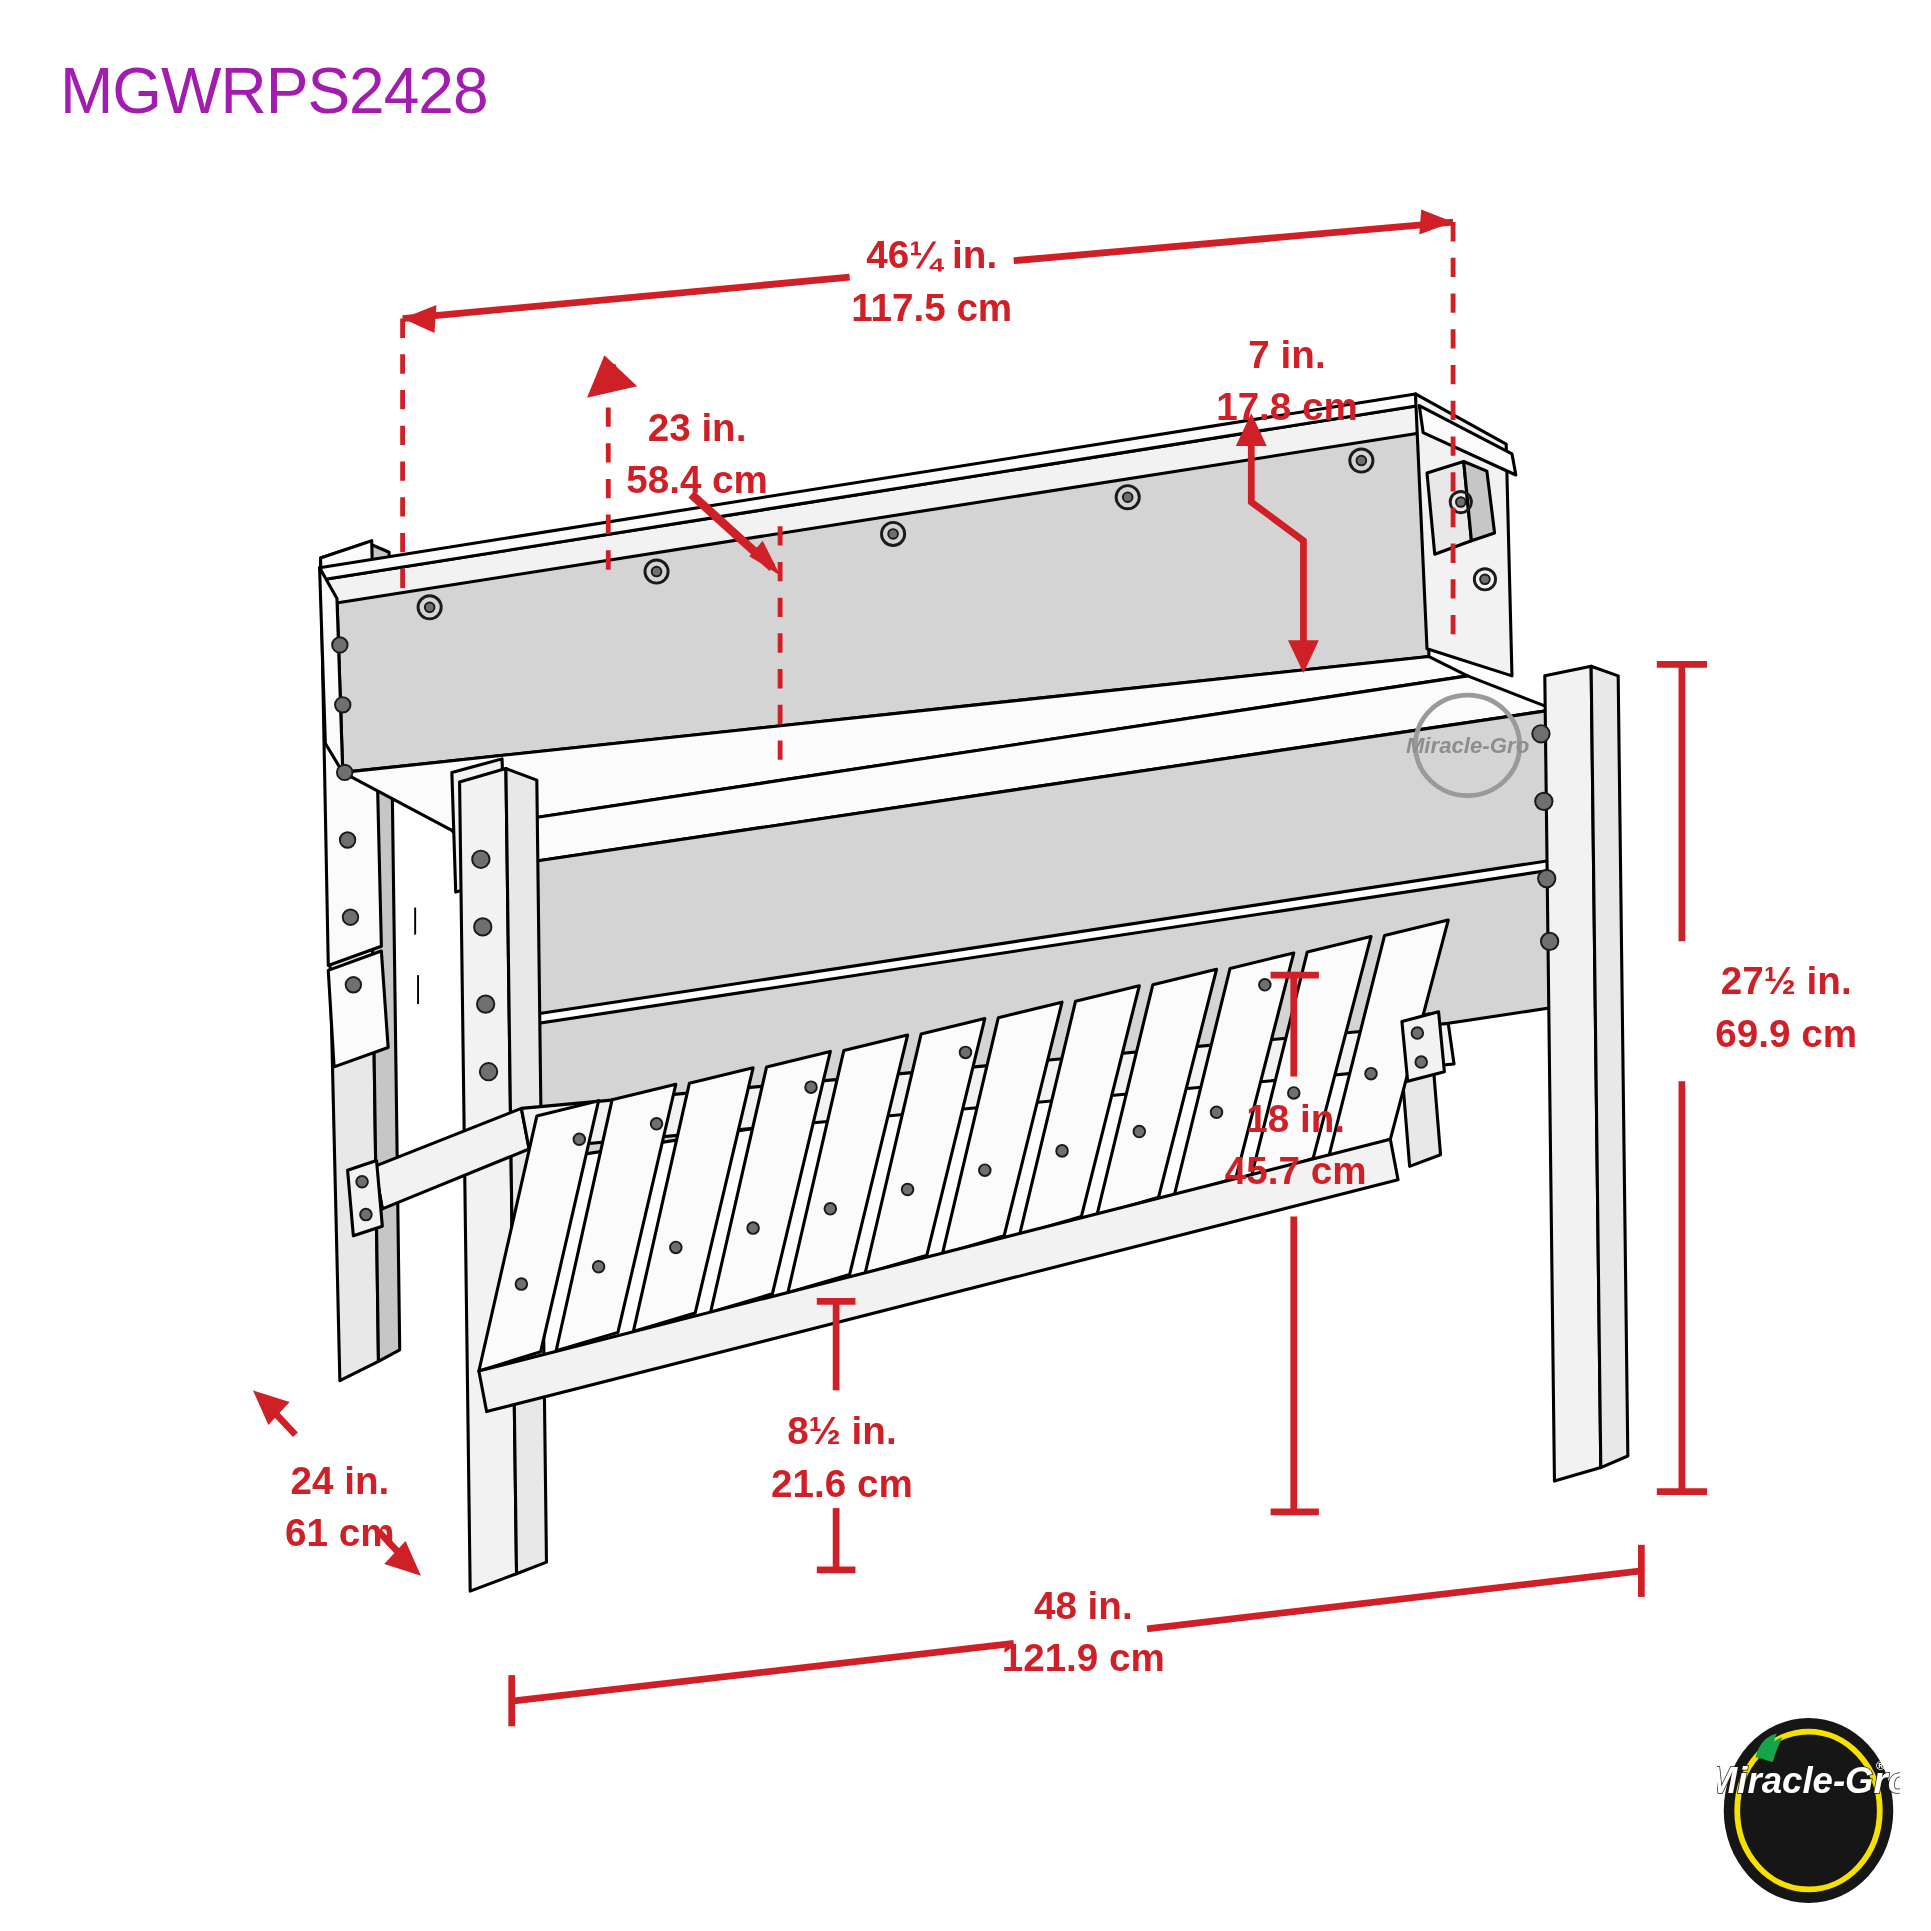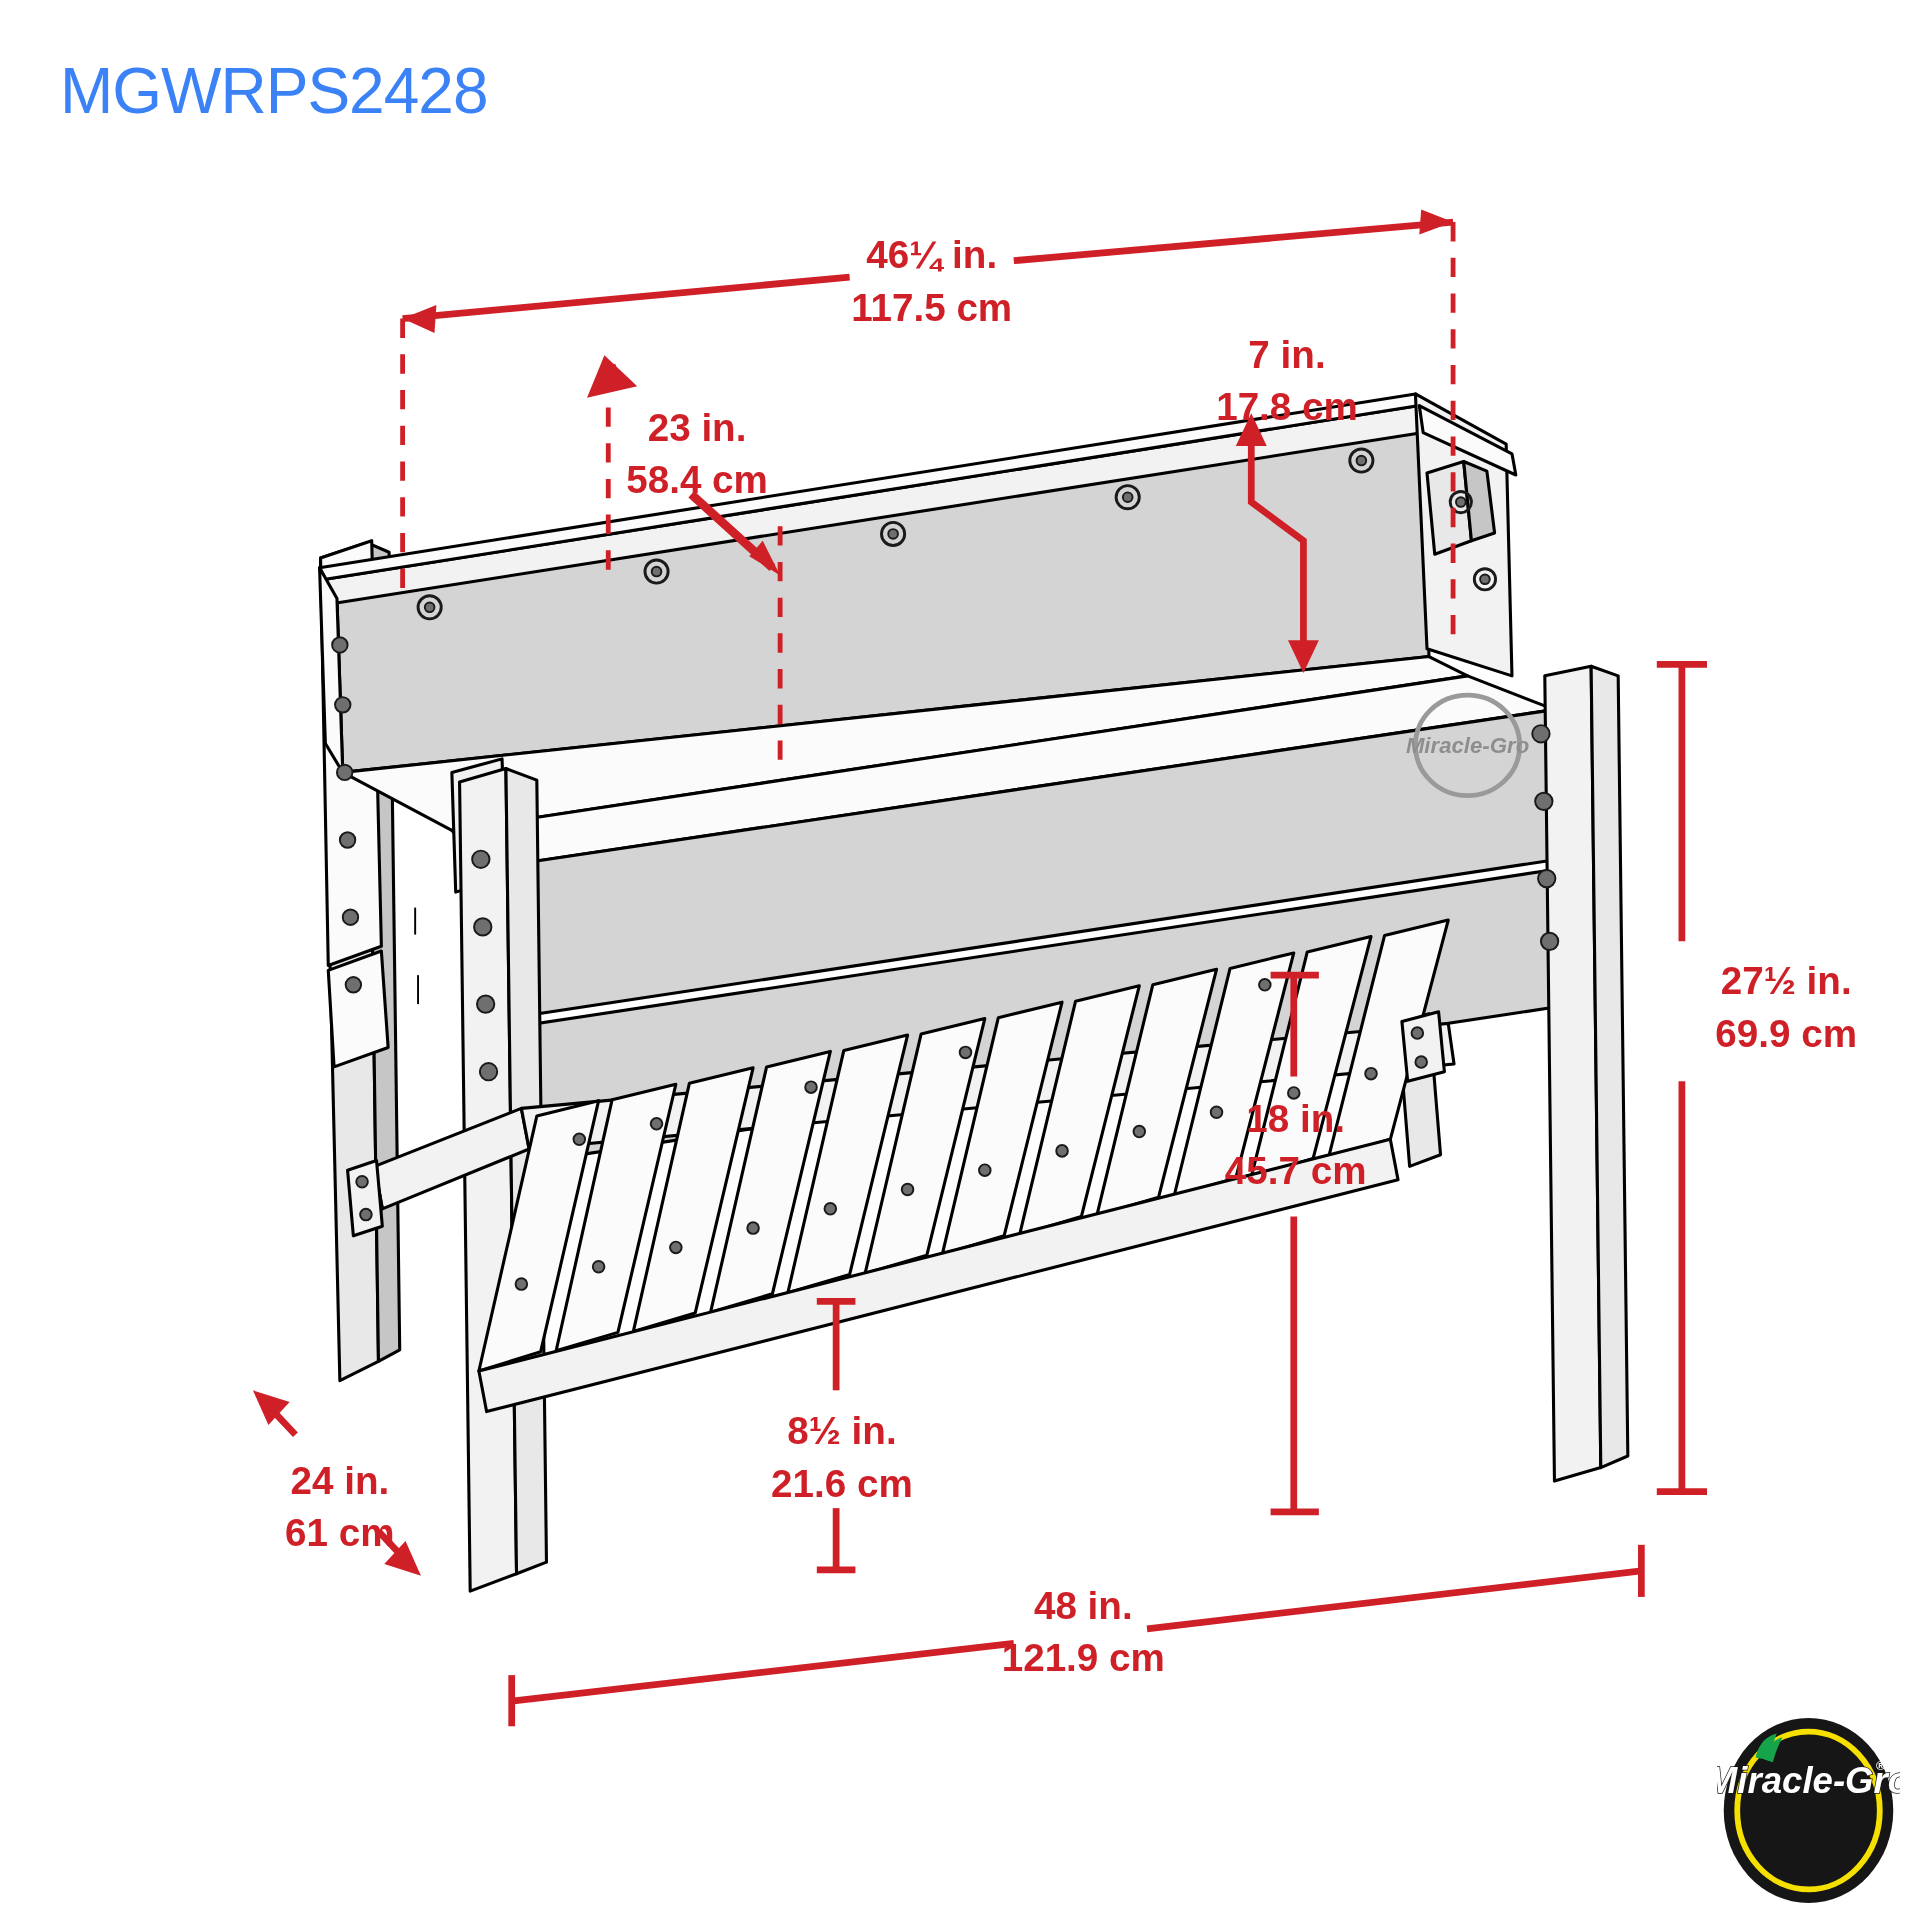--- a/index.html
+++ b/index.html
@@ -21,21 +21,21 @@
     background: #ffffff;
   }
   #model-title {
     position: absolute;
     left: 60px;
     top: 54px;
     font-family: "Liberation Sans", sans-serif;
     font-size: 64px;
     font-weight: 400;
     letter-spacing: -1px;
-    color: #3b82f6;
+    color: #a21caf;
     white-space: nowrap;
   }
   svg#drawing {
     position: absolute;
     left: 0;
     top: 0;
     width: 1931px;
     height: 1931px;
   }
   .dim-text {

